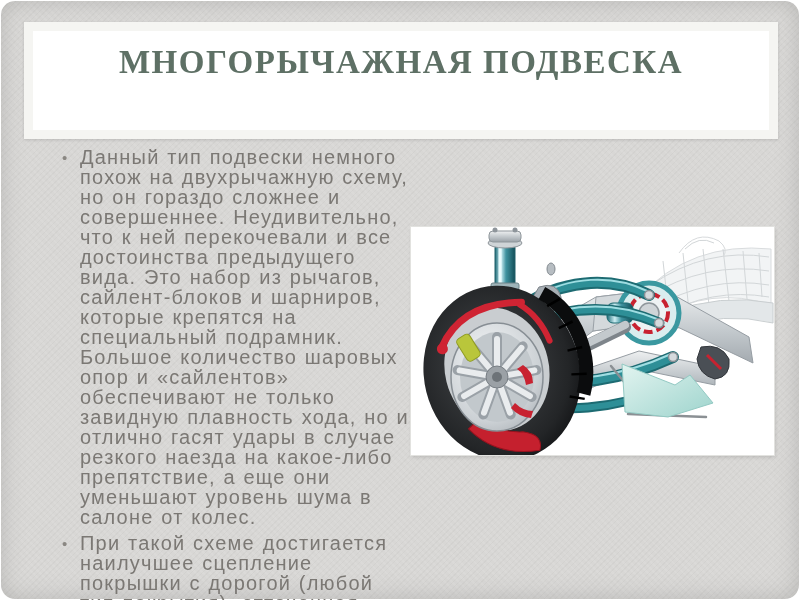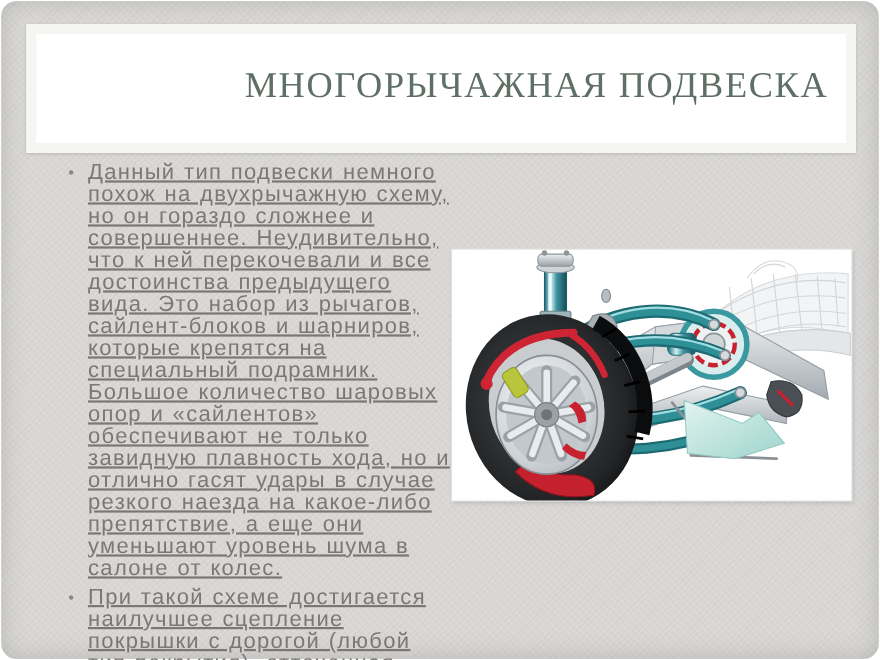--- a/index.html
+++ b/index.html
@@ -7,27 +7,27 @@
         font-family:"Liberation Sans", sans-serif;}
   .slide{position:absolute;left:1px;top:1px;width:798px;height:598px;border-radius:14px;
          background-color:#d8d7d5;
          background-image:
            repeating-linear-gradient(45deg, rgba(255,255,255,.07) 0 2px, rgba(0,0,0,0) 2px 5px),
            repeating-linear-gradient(-45deg, rgba(122,122,118,.06) 0 1px, rgba(0,0,0,0) 1px 4px);
          box-shadow: inset 0 0 22px rgba(130,130,126,.38);}
   .title-plate{position:absolute;left:23px;top:21px;width:736px;height:99px;
          background:#ffffff;border:9px solid #f5f5f2;
          box-shadow:0 1px 3px rgba(0,0,0,.14);}
-  .title-plate h1{margin:16px;padding-top:11px;text-align:right;
-         font-family:"Liberation Serif", serif;font-weight:400;
+  .title-plate h1{margin:0;padding-top:11px;text-align:center;
+         font-family:"Liberation Serif", serif;font-weight:700;
          font-size:33px;line-height:40px;letter-spacing:1.5px;color:#5e7065;}
   ul.body-list{position:absolute;left:57px;top:146px;width:352px;margin:0;padding:0;
          list-style:none;color:#7b7874;font-size:20px;line-height:20px;
          letter-spacing:1.2px;word-spacing:1px;}
-  ul.body-list li{position:relative;padding-left:22px;margin:0 0 6px 0;text-decoration:underline;}
+  ul.body-list li{position:relative;padding-left:22px;margin:0 0 6px 0;}
   ul.body-list li::before{content:"\2022";position:absolute;left:4px;top:1px;
          font-size:15px;color:#8a8782;}
   .picture{position:absolute;left:410px;top:226px;width:363px;height:228px;background:#ffffff;
          box-shadow:0 0 0 1px #e2e2df, 1px 2px 4px rgba(0,0,0,.15);}
   .picture svg{display:block;}
 </style>
 </head>
 <body>
 
 <div class="page">

